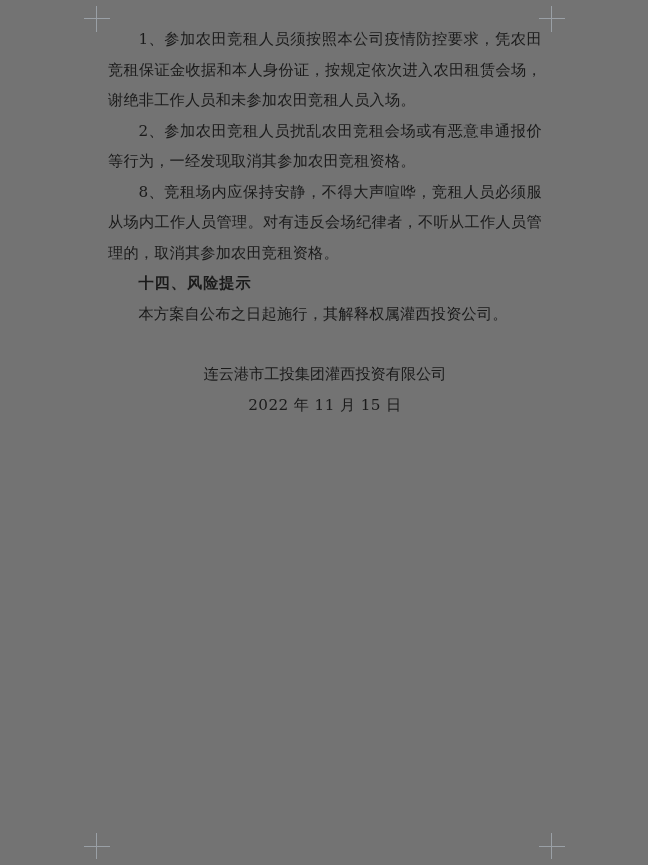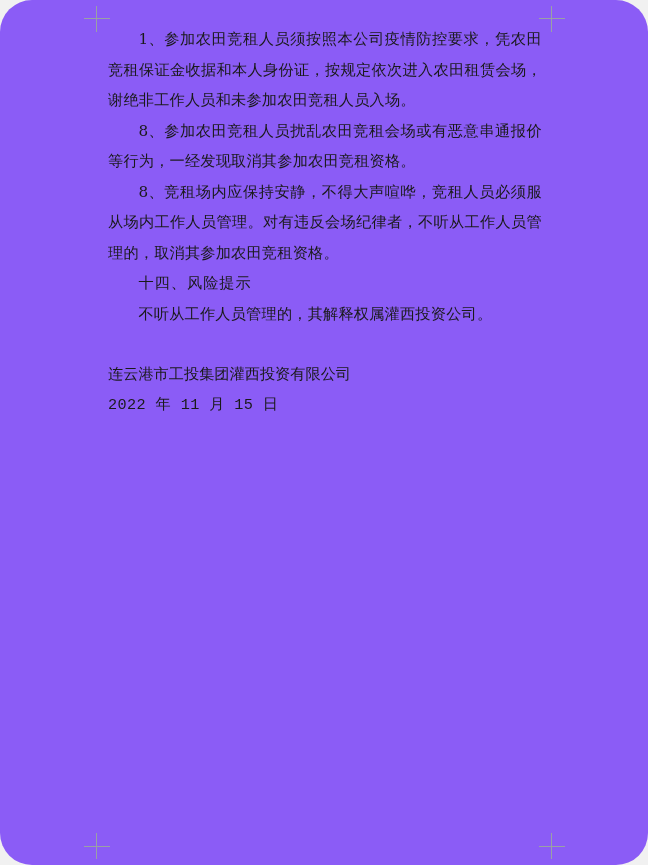--- a/index.html
+++ b/index.html
@@ -9,24 +9,23 @@
   }
   body {
     width: 648px;
     height: 865px;
     font-family: "DejaVu Serif", "Liberation Serif", serif;
   }
   .page {
     position: relative;
     width: 648px;
     height: 865px;
-    background: #8b5cf6;
+    background: #737373;
     box-sizing: border-box;
     overflow: hidden;
-    border-radius: 32px;
   }
   
   .crop {
     position: absolute;
     background: #9aa0a6;
   }
   .crop.v { width: 1px; height: 26px; }
   .crop.h { height: 1px; width: 26px; }
 
   .content {
@@ -39,53 +38,53 @@
     margin: 0;
     font-size: 15.2px;
     line-height: 30.5px;
     color: #1a1a1a;
     text-align: justify;
     text-justify: inter-ideograph;
     letter-spacing: 0.2px;
   }
   p.indent { text-indent: 2em; }
   p.heading {
-    font-weight: normal;
+    font-weight: bold;
     text-indent: 2em;
     letter-spacing: 1px;
   }
   .sign {
     margin-top: 30px;
     font-size: 15.2px;
     line-height: 30.5px;
     color: #1a1a1a;
-    text-align: left;
+    text-align: center;
   }
-  .sign .line2 { letter-spacing: 0.4px; font-family: Liberation Mono, monospace; }
+  .sign .line2 { letter-spacing: 0.4px; }
 </style>
 </head>
 <body>
 
 <div class="page">
 
   <div class="crop v" style="left:96px; top:6px;"></div>
   <div class="crop h" style="left:84px; top:18px;"></div>
   <div class="crop v" style="left:551px; top:6px;"></div>
   <div class="crop h" style="left:539px; top:18px;"></div>
   <div class="crop v" style="left:96px; top:833px;"></div>
   <div class="crop h" style="left:84px; top:846px;"></div>
   <div class="crop v" style="left:551px; top:833px;"></div>
   <div class="crop h" style="left:539px; top:846px;"></div>
 
   <div class="content">
     <p class="indent">1、参加农田竞租人员须按照本公司疫情防控要求，凭农田竞租保证金收据和本人身份证，按规定依次进入农田租赁会场，谢绝非工作人员和未参加农田竞租人员入场。</p>
-    <p class="indent">8、参加农田竞租人员扰乱农田竞租会场或有恶意串通报价等行为，一经发现取消其参加农田竞租资格。</p>
+    <p class="indent">2、参加农田竞租人员扰乱农田竞租会场或有恶意串通报价等行为，一经发现取消其参加农田竞租资格。</p>
     <p class="indent">8、竞租场内应保持安静，不得大声喧哗，竞租人员必须服从场内工作人员管理。对有违反会场纪律者，不听从工作人员管理的，取消其参加农田竞租资格。</p>
     <p class="heading">十四、风险提示</p>
-    <p class="indent">不听从工作人员管理的，其解释权属灌西投资公司。</p>
+    <p class="indent">本方案自公布之日起施行，其解释权属灌西投资公司。</p>
 
     <div class="sign">
       <div class="line1">连云港市工投集团灌西投资有限公司</div>
       <div class="line2">2022 年 11 月 15 日</div>
     </div>
   </div>
 
 </div>
 
 </body></html>

